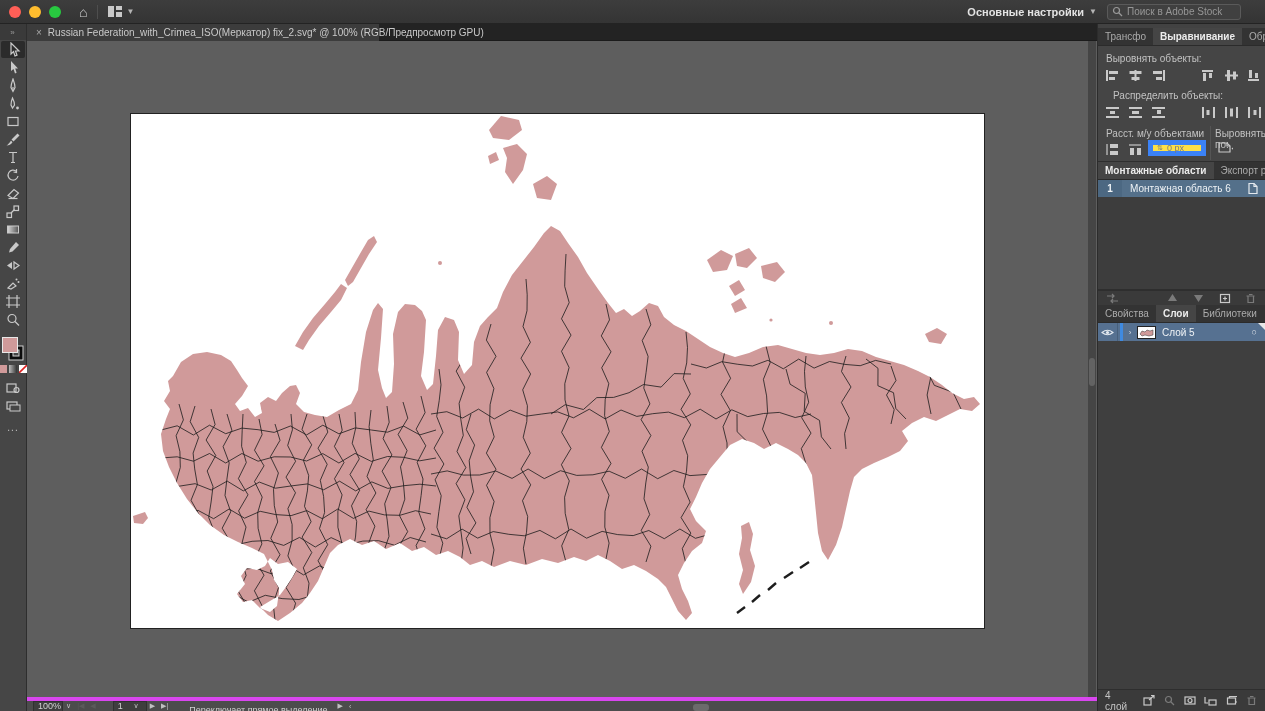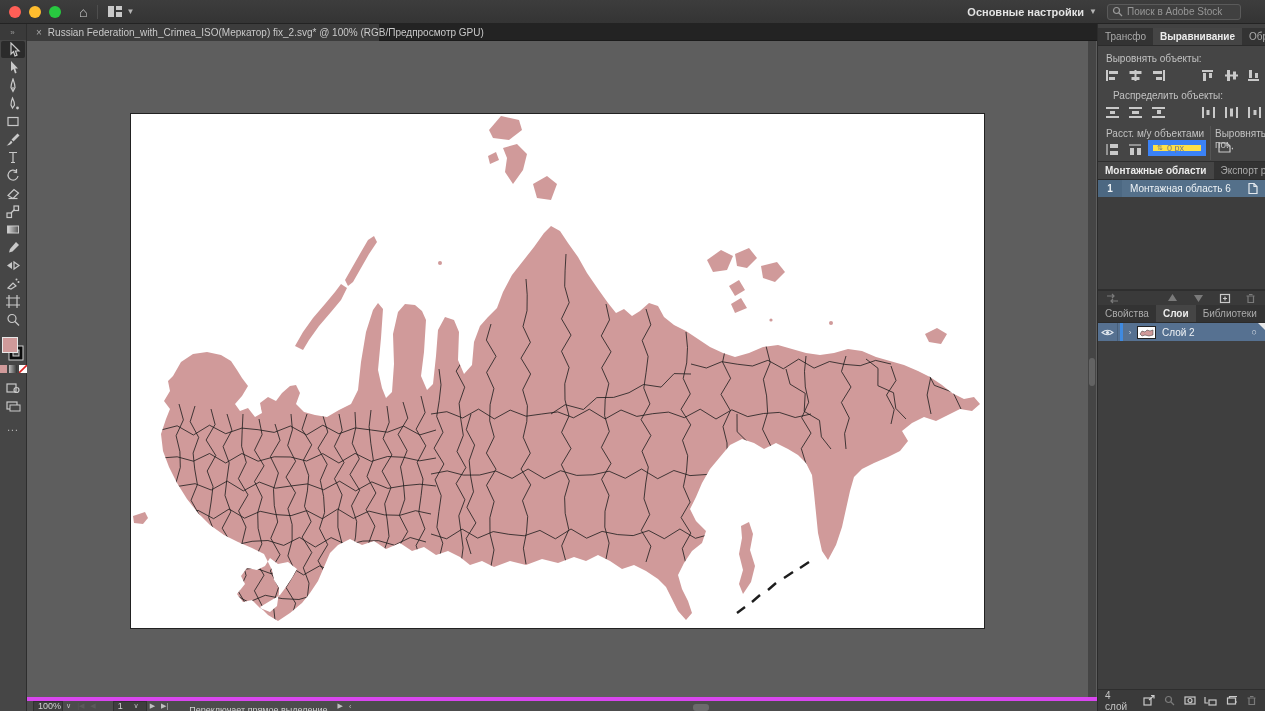--- a/index.html
+++ b/index.html
@@ -648,21 +648,21 @@
               <circle cx="6.5" cy="4.5" r="1.6" fill="#e2e8ef"></circle>
             </svg>
         </span>
         <span class="ly-accent"></span>
         <span class="ly-chev">›</span>
         <span class="ly-thumb">
           <svg width="17" height="11" viewBox="0 0 17 11">
               <path d="M2,7 L4,4 L7,5 L9,3 L12,4 L15,3 L15,8 L11,9 L7,8 L4,9 Z" stroke="#333" stroke-width="0.5" fill="#d09a9a"></path>
             </svg>
         </span>
-        <span class="ly-name">Слой 2</span>
+        <span class="ly-name">Слой 5</span>
         <span class="ly-circle">○</span>
         <span class="ly-corner"></span>
       </div>
     </div>
     <div class="ly-bar">
       <span>4 слой</span>
       <span class="grow" style="flex:1"></span>
       <span class="icn">
           <svg width="12" height="11">
             <rect x="1" y="3" width="7" height="7" class="ln"></rect>

